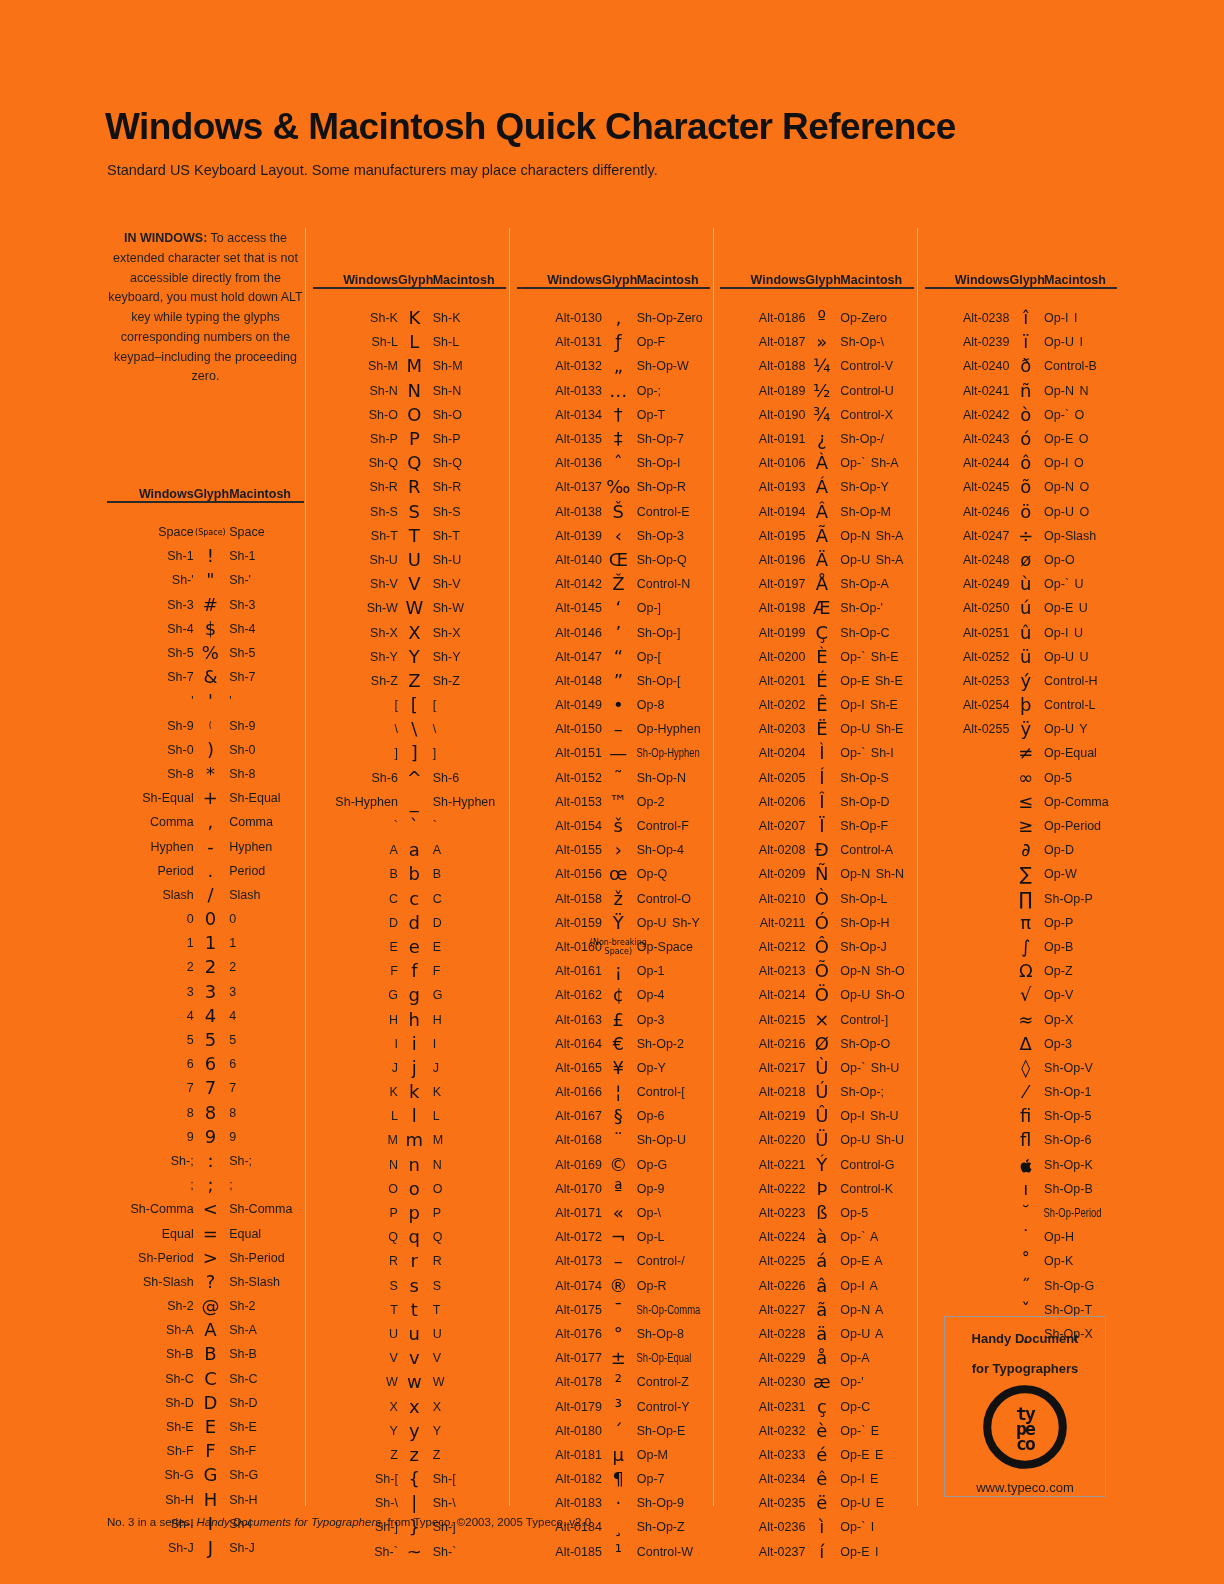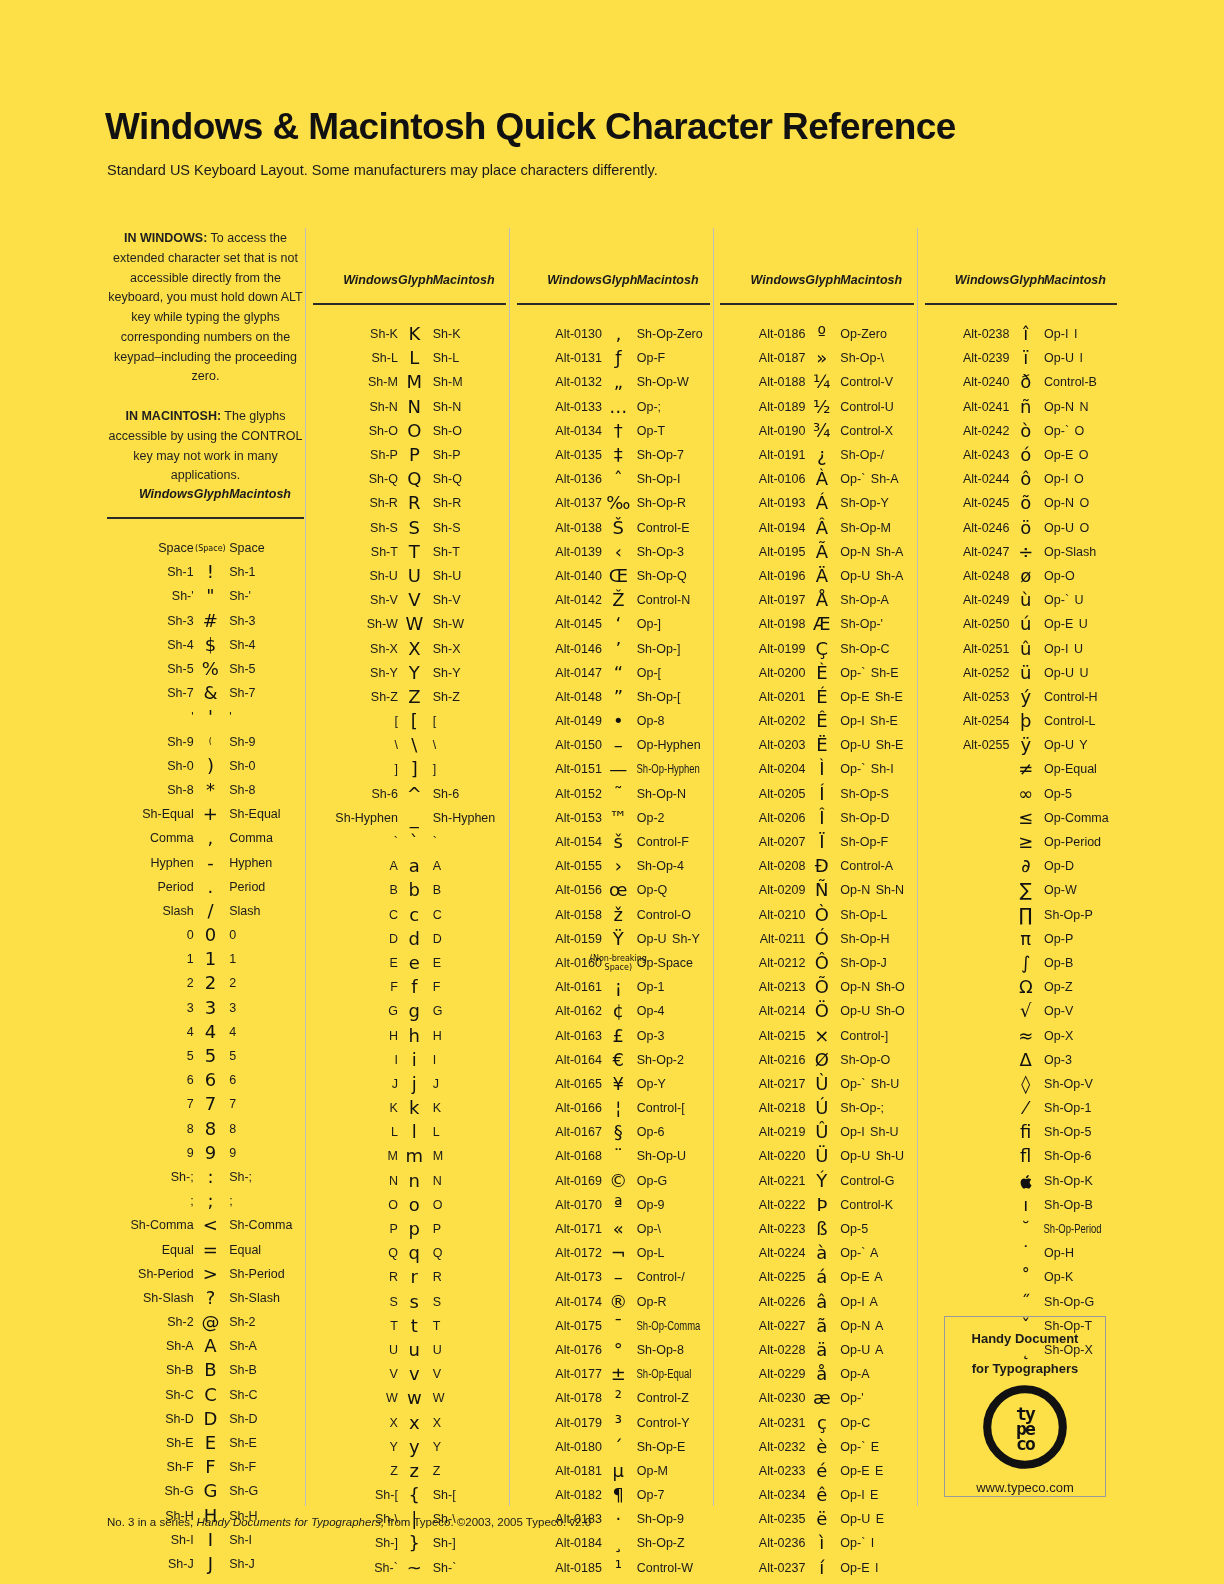--- a/index.html
+++ b/index.html
@@ -1,17 +1,17 @@
 <!DOCTYPE html>
 <html><head>
 <meta charset="utf-8">
 <style>
   html,body { margin:0; padding:0; background:#ffffff; }
   .page {
-    position:relative; width:1224px; height:1584px; background:#fde047;
+    position:relative; width:1224px; height:1584px; background:#f97316;
     font-family:"Liberation Sans", sans-serif; color:#1a1a1a; overflow:hidden;
   }
   .title {
     position:absolute; left:105px; top:106px; margin:0;
     font-size:37px; font-weight:bold; letter-spacing:-0.6px; color:#111;
   }
   .subtitle {
     position:absolute; left:107px; top:162px; margin:0; font-size:14.5px; color:#1a1a1a;
   }
   .col { position:absolute; top:229px; }
@@ -22,21 +22,21 @@
   #c4 { left:925px; width:192px; }
   .vsep { position:absolute; top:228px; height:1278px; width:1px; background:#bfbfbf; }
   #s0 { left:305px; } #s1 { left:509px; } #s2 { left:713px; } #s3 { left:917px; }
 
   .intro { height:214px; font-size:12.5px; line-height:1.58; color:#1f1f1f; width:197px; }
   .intro p { margin:0 0 20px 0;text-align:center; }
   .intro b { font-weight:bold; }
 
   .thead {
     display:grid; grid-template-columns:44% 17% 39%; align-items:end;
-    font-weight:bold; font-size:12.5px; padding-bottom:16px; border-bottom:2px solid #2a2a2a;font-style:italic;
+    font-weight:bold; font-size:12.5px; padding-bottom:0; border-bottom:2px solid #2a2a2a;
   }
   .thead .w { text-align:right; }
   .thead .g { text-align:center; }
   .thead .m { text-align:left; padding-left:2px;margin-top:44px; }
 
   .tbody { padding-top:17px; }
   .row { display:grid; grid-template-columns:44% 17% 39%; height:24.2px; align-items:center; }
   .row .w { text-align:right; font-size:12.5px; white-space:nowrap; }
   .row .g {
     text-align:center; font-size:18px; line-height:1; white-space:nowrap;
@@ -68,21 +68,20 @@
   <p class="subtitle">Standard US Keyboard Layout. Some manufacturers may place characters differently.</p>
 
   <div class="vsep" id="s0"></div>
   <div class="vsep" id="s1"></div>
   <div class="vsep" id="s2"></div>
   <div class="vsep" id="s3"></div>
 
   <div class="col" id="c0">
     <div class="intro">
       <p><b>IN WINDOWS:</b> <span>To access the extended character set that is not accessible directly from the keyboard, you must hold down ALT key while typing the glyphs corresponding numbers on the keypad–including the proceeding zero.</span></p>
-      <p><b>IN MACINTOSH:</b> <span>The glyphs accessible by using the CONTROL key may not work in many applications.</span></p>
     </div>
     <div class="thead">
       <span class="w">Windows</span>
       <span class="g">Glyph</span>
       <span class="m">Macintosh</span>
     </div>
     <div class="tbody">
         <div class="row">
           <span class="w">Space</span>
           <span class="g small">(Space)</span>

